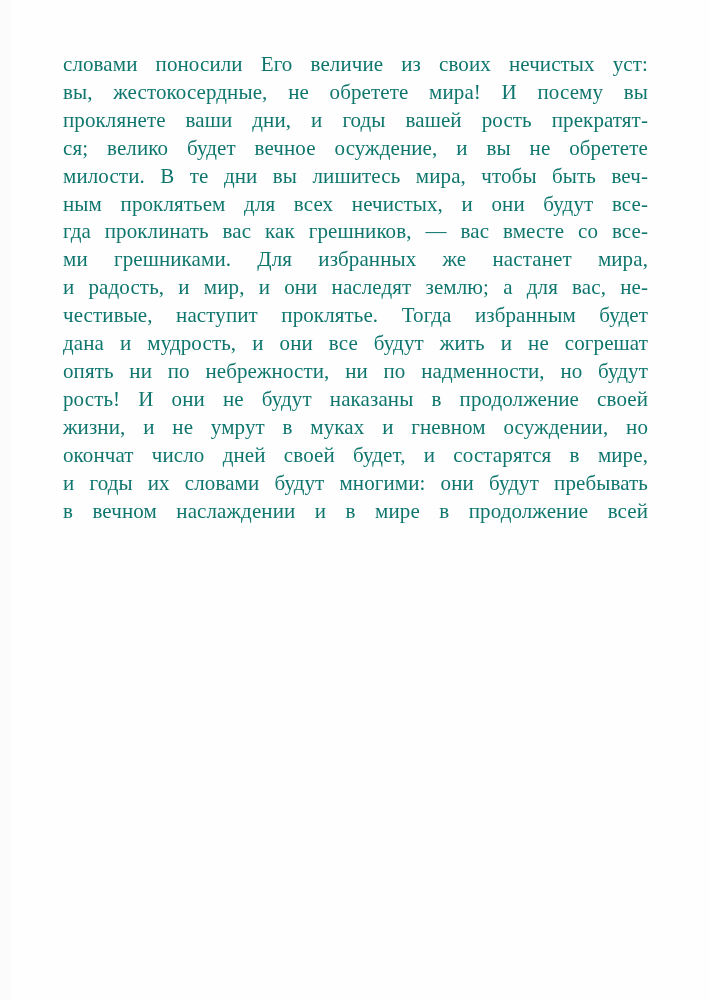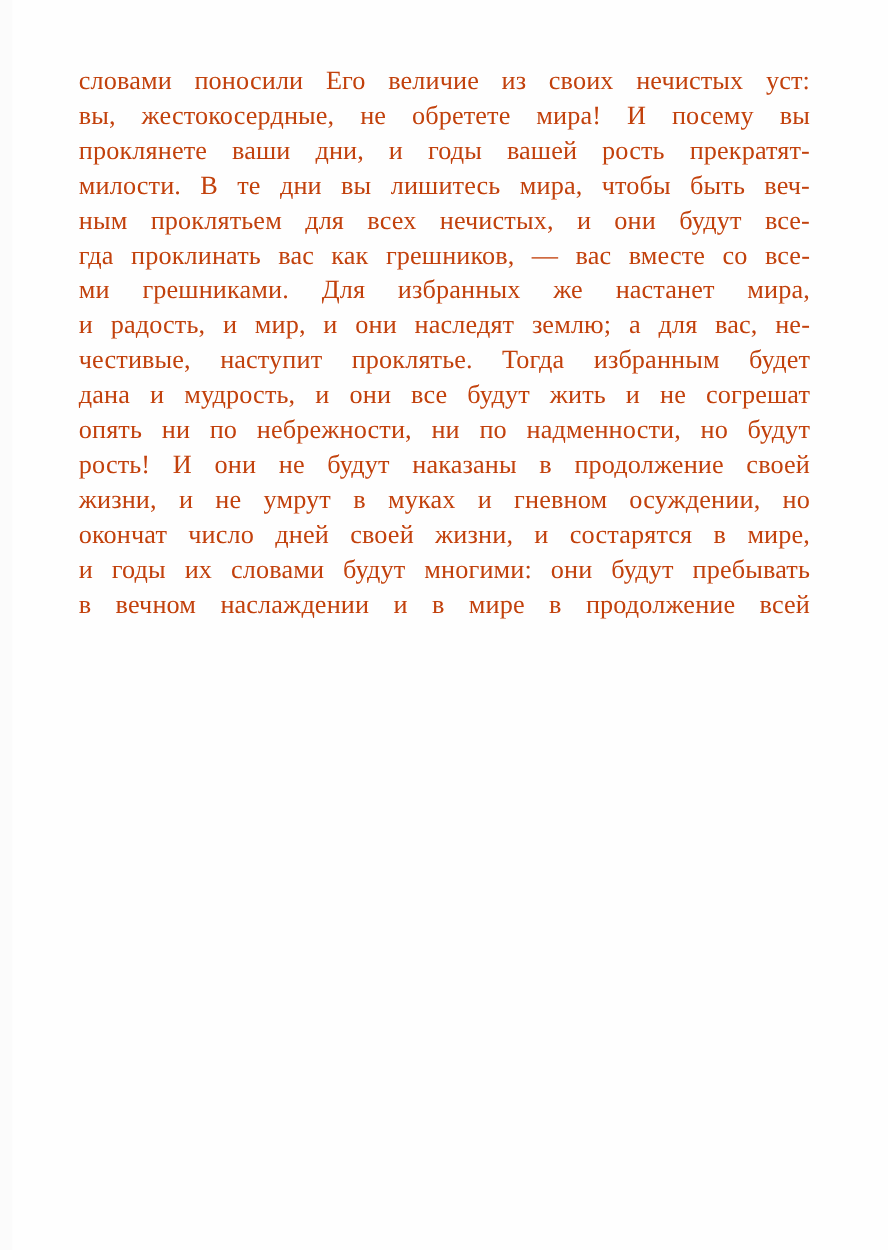--- a/index.html
+++ b/index.html
@@ -30,21 +30,21 @@
     top: 0;
     width: 10px;
     height: 1000px;
     background: #fbfbfb;
   }
   .text-block {
     position: absolute;
     left: 63px;
     top: 51px;
     width: 585px;
-    color: #c2410c;
+    color: #0f766e;
   }
   .line {
     font-size: 21px;
     line-height: 27.9px;
     text-align: justify;
     text-align-last: justify;
     letter-spacing: 0.1px;
     white-space: normal;
   }
   .line.last {
@@ -52,27 +52,28 @@
   }
 </style>
 </head>
 <body>
 
 <div class="page">
   <div class="text-block">
     <div class="line">словами поносили Его величие из своих нечистых уст:</div>
     <div class="line">вы, жестокосердные, не обретете мира! И посему вы</div>
     <div class="line">проклянете ваши дни, и годы вашей рость прекратят-</div>
+    <div class="line">ся; велико будет вечное осуждение, и вы не обретете</div>
     <div class="line">милости. В те дни вы лишитесь мира, чтобы быть веч-</div>
     <div class="line">ным проклятьем для всех нечистых, и они будут все-</div>
     <div class="line">гда проклинать вас как грешников, — вас вместе со все-</div>
     <div class="line">ми грешниками. Для избранных же настанет мира,</div>
     <div class="line">и радость, и мир, и они наследят землю; а для вас, не-</div>
     <div class="line">честивые, наступит проклятье. Тогда избранным будет</div>
     <div class="line">дана и мудрость, и они все будут жить и не согрешат</div>
     <div class="line">опять ни по небрежности, ни по надменности, но будут</div>
     <div class="line">рость! И они не будут наказаны в продолжение своей</div>
     <div class="line">жизни, и не умрут в муках и гневном осуждении, но</div>
-    <div class="line">окончат число дней своей жизни, и состарятся в мире,</div>
+    <div class="line">окончат число дней своей будет, и состарятся в мире,</div>
     <div class="line">и годы их словами будут многими: они будут пребывать</div>
     <div class="line">в вечном наслаждении и в мире в продолжение всей</div>
   </div>
 </div>
 
 </body></html>

